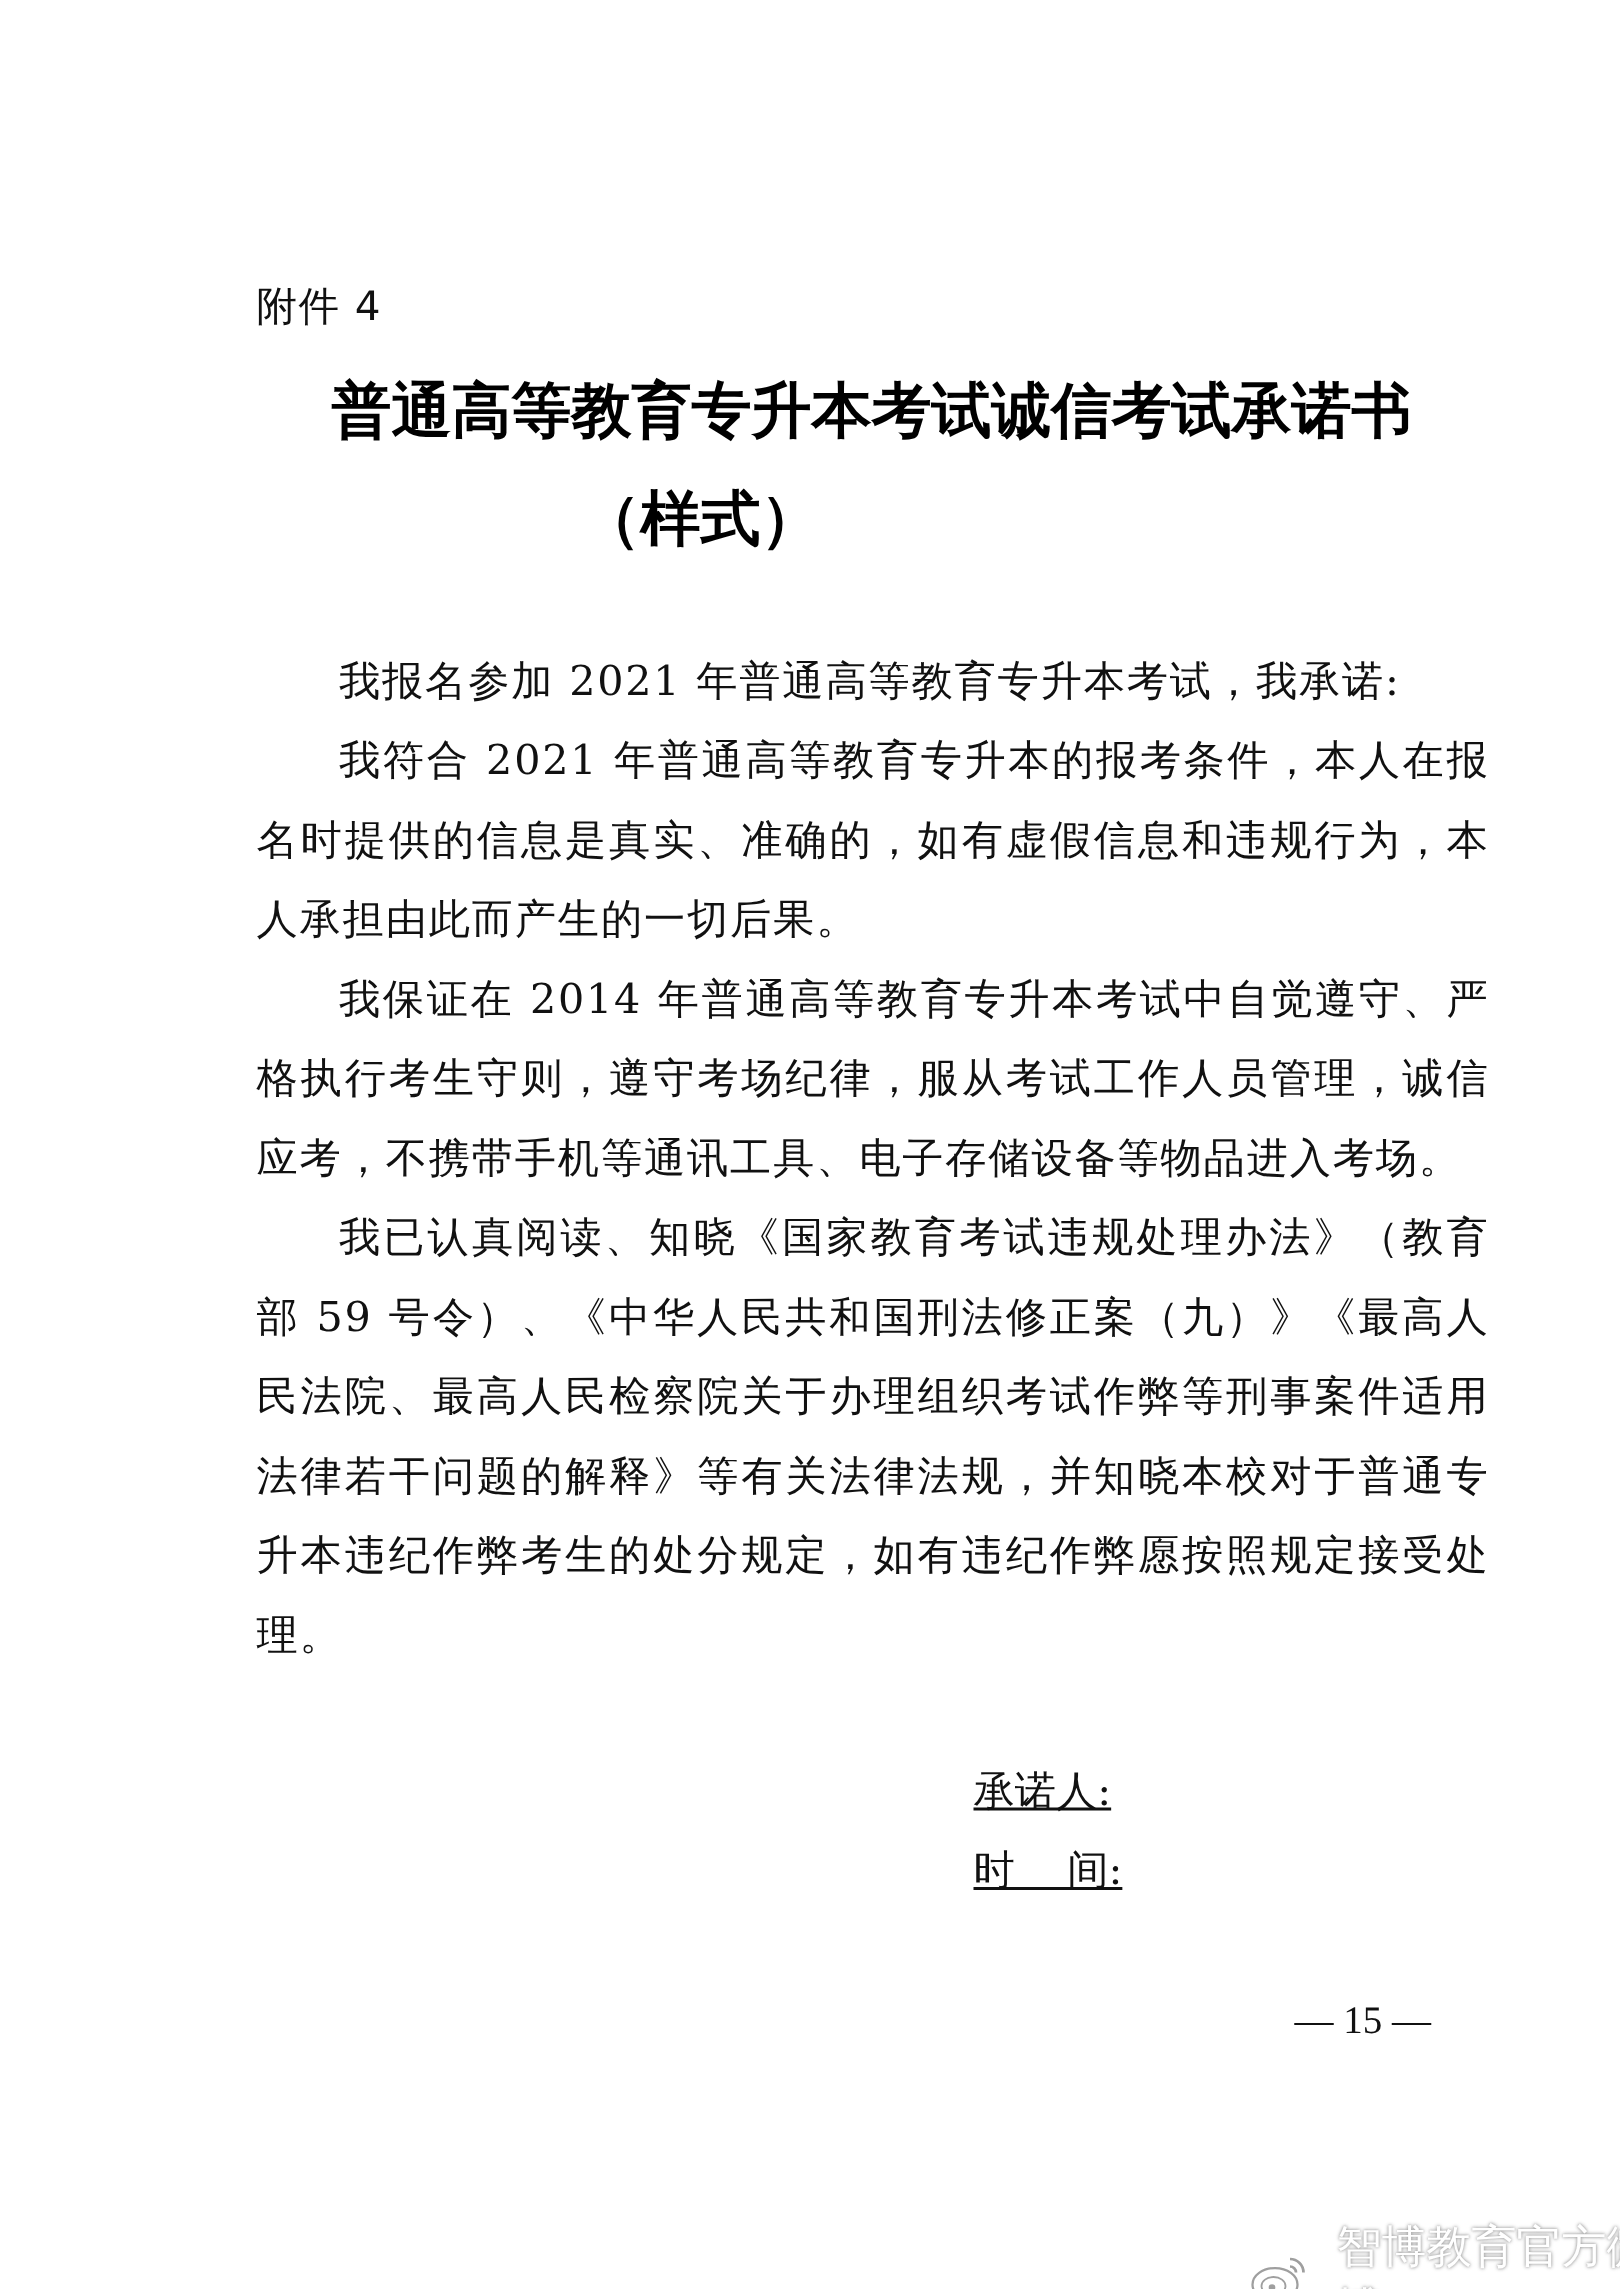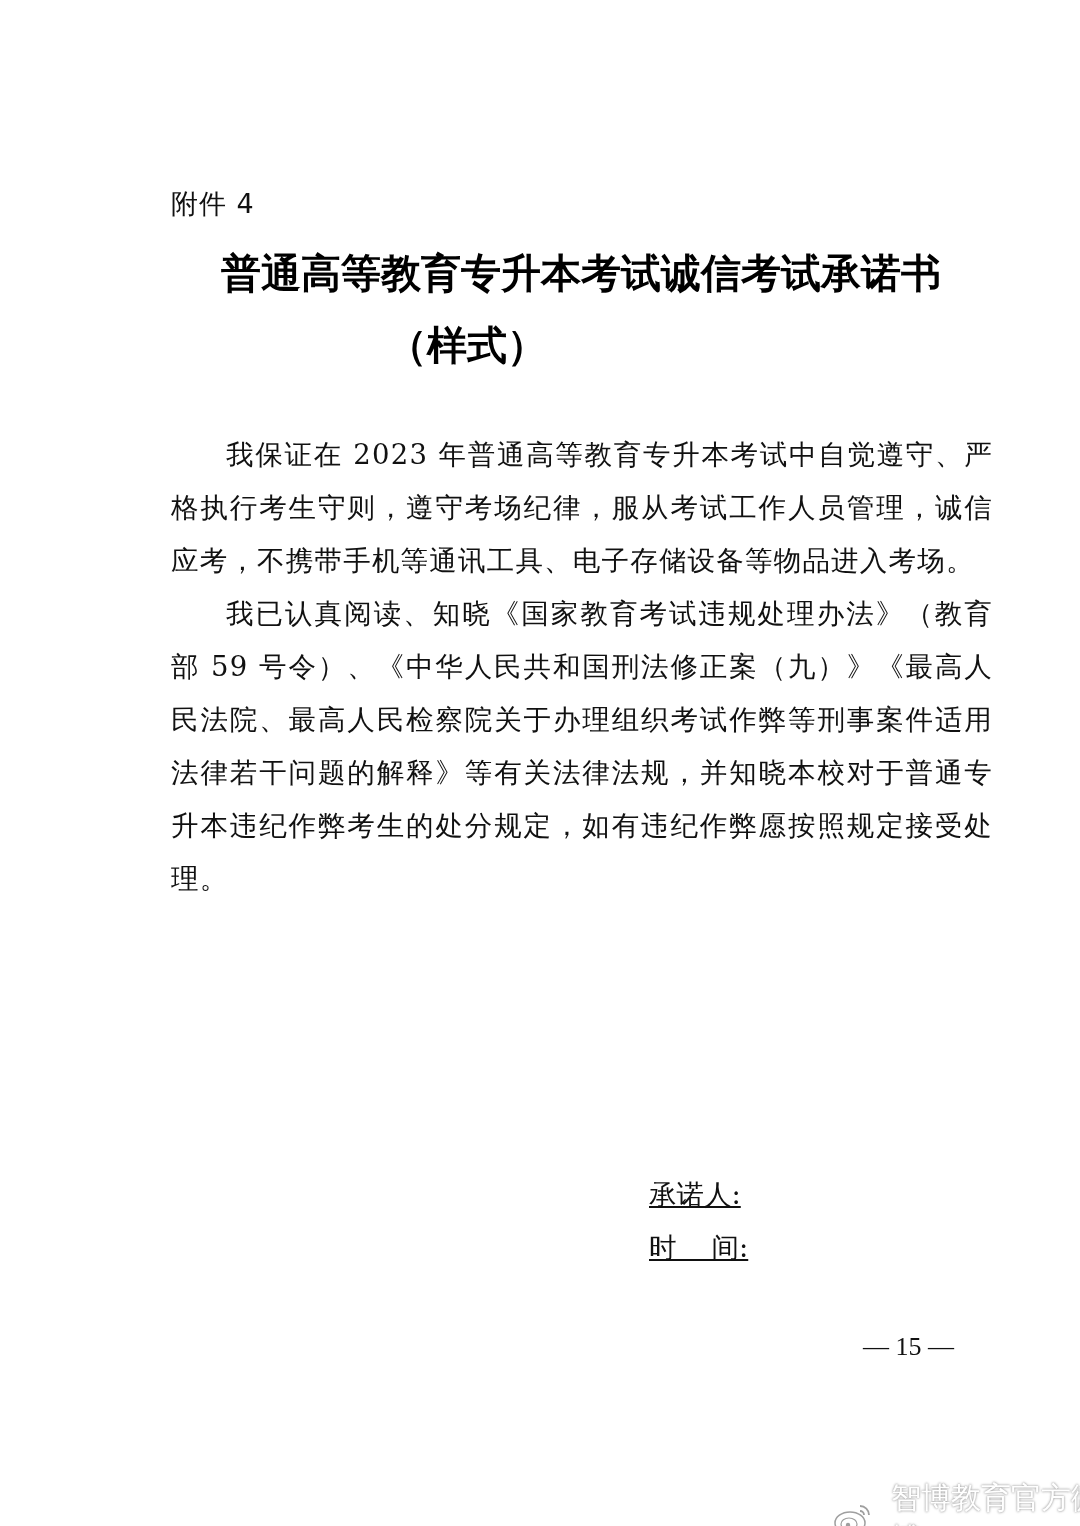--- a/index.html
+++ b/index.html
@@ -108,21 +108,23 @@
 <body>
 
 <div class="page">
 
   <div class="attachment-label">附件 4</div>
 
   <div class="title">普通高等教育专升本考试诚信考试承诺书</div>
   <div class="subtitle">（样式）</div>
 
   <div class="body-text">
-    <p class="para">我保证在 2023 年普通高等教育专升本考试中自觉遵守、严格执行考生守则，遵守考场纪律，服从考试工作人员管理，诚信应考，不携带手机等通讯工具、电子存储设备等物品进入考场。</p>
+    <p class="para">我报名参加 2021 年普通高等教育专升本考试，我承诺:</p>
+    <p class="para">我符合 2021 年普通高等教育专升本的报考条件，本人在报名时提供的信息是真实、准确的，如有虚假信息和违规行为，本人承担由此而产生的一切后果。</p>
+    <p class="para">我保证在 2014 年普通高等教育专升本考试中自觉遵守、严格执行考生守则，遵守考场纪律，服从考试工作人员管理，诚信应考，不携带手机等通讯工具、电子存储设备等物品进入考场。</p>
     <p class="para">我已认真阅读、知晓《国家教育考试违规处理办法》（教育部 59 号令）、《中华人民共和国刑法修正案（九）》《最高人民法院、最高人民检察院关于办理组织考试作弊等刑事案件适用法律若干问题的解释》等有关法律法规，并知晓本校对于普通专升本违纪作弊考生的处分规定，如有违纪作弊愿按照规定接受处理。</p>
   </div>
 
   <div class="signature">
     <div class="sig-row">承诺人:</div>
     <div class="sig-row">时    间:</div>
   </div>
 
   <div class="page-number">— 15 —</div>
 

